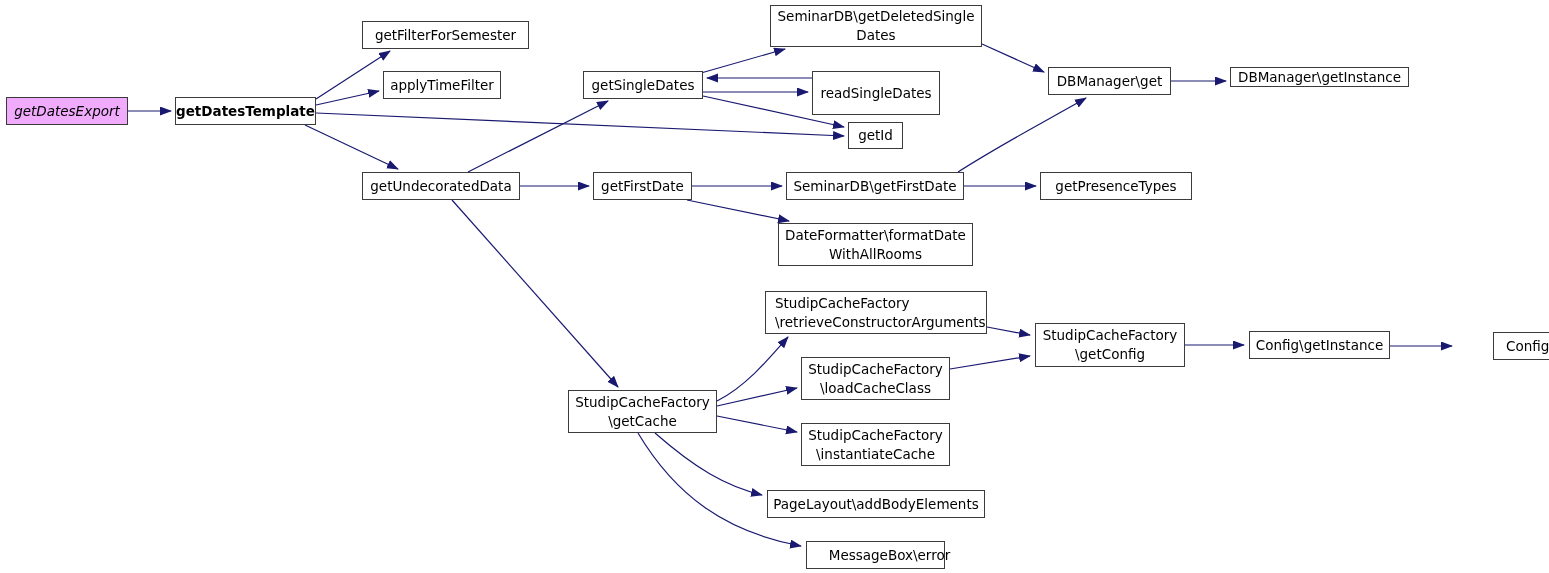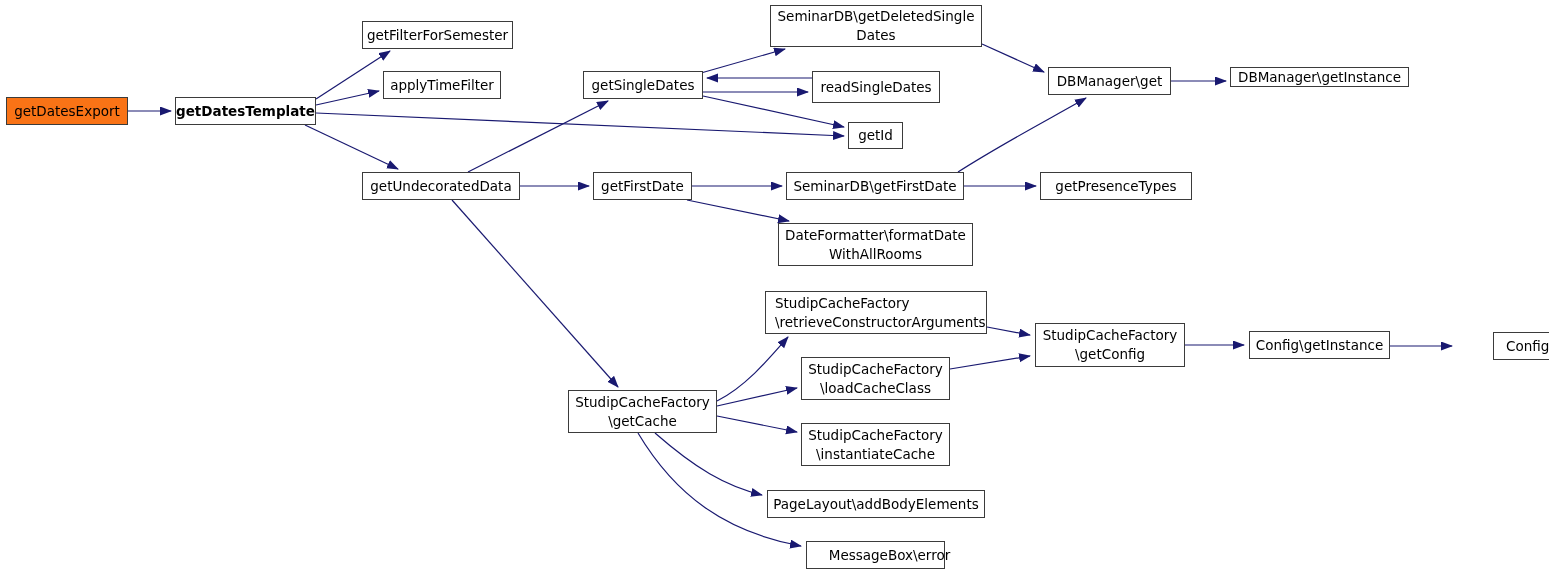--- a/index.html
+++ b/index.html
@@ -38,21 +38,22 @@
     background: #ffffff;
     border: 1px solid #3b3b3b;
     color: #000000;
     font-size: 13.5px;
     line-height: 19px;
     white-space: nowrap;
     cursor: pointer;
     text-align: right;
   }
   .node.hl {
-    background: #f97316;
+    background: #f0abfc;
+    font-style: italic;
   }
   .node.align-left {
     align-items: flex-start;
     padding-left: 9px;
   }
   .node span {
     display: block;
   }
 </style>
 </head>
@@ -95,34 +96,34 @@
         <path d="M 1390,346 L 1452,346" class="edge" marker-end="url(#arrowhead)"></path>
       </g>
   </svg>
   <div id="nodes-group">
       <div class="node hl" style="left: 6px; top: 97px; width: 122px; height: 28px;">
         <span>getDatesExport</span>
       </div>
       <div class="node" style="left: 175px; top: 97px; width: 141px; height: 28px; font-weight: bold;">
         <span>getDatesTemplate</span>
       </div>
-      <div class="node" style="left: 362px; top: 21px; width: 151px; height: 28px;">
+      <div class="node" style="left: 362px; top: 21px; width: 167px; height: 28px;">
         <span>getFilterForSemester</span>
       </div>
       <div class="node" style="left: 383px; top: 71px; width: 118px; height: 28px;">
         <span>applyTimeFilter</span>
       </div>
       <div class="node" style="left: 583px; top: 71px; width: 120px; height: 28px;">
         <span>getSingleDates</span>
       </div>
       <div class="node" style="left: 770px; top: 5px; width: 212px; height: 42px;">
         <span>SeminarDB\getDeletedSingle</span>
         <span>Dates</span>
       </div>
-      <div class="node" style="left: 812px; top: 71px; width: 128px; height: 32px;">
+      <div class="node" style="left: 812px; top: 71px; width: 128px; height: 44px;">
         <span>readSingleDates</span>
       </div>
       <div class="node" style="left: 848px; top: 122px; width: 55px; height: 27px;">
         <span>getId</span>
       </div>
       <div class="node" style="left: 1048px; top: 67px; width: 123px; height: 28px;">
         <span>DBManager\get</span>
       </div>
       <div class="node" style="left: 1230px; top: 67px; width: 179px; height: 20px;">
         <span>DBManager\getInstance</span>

